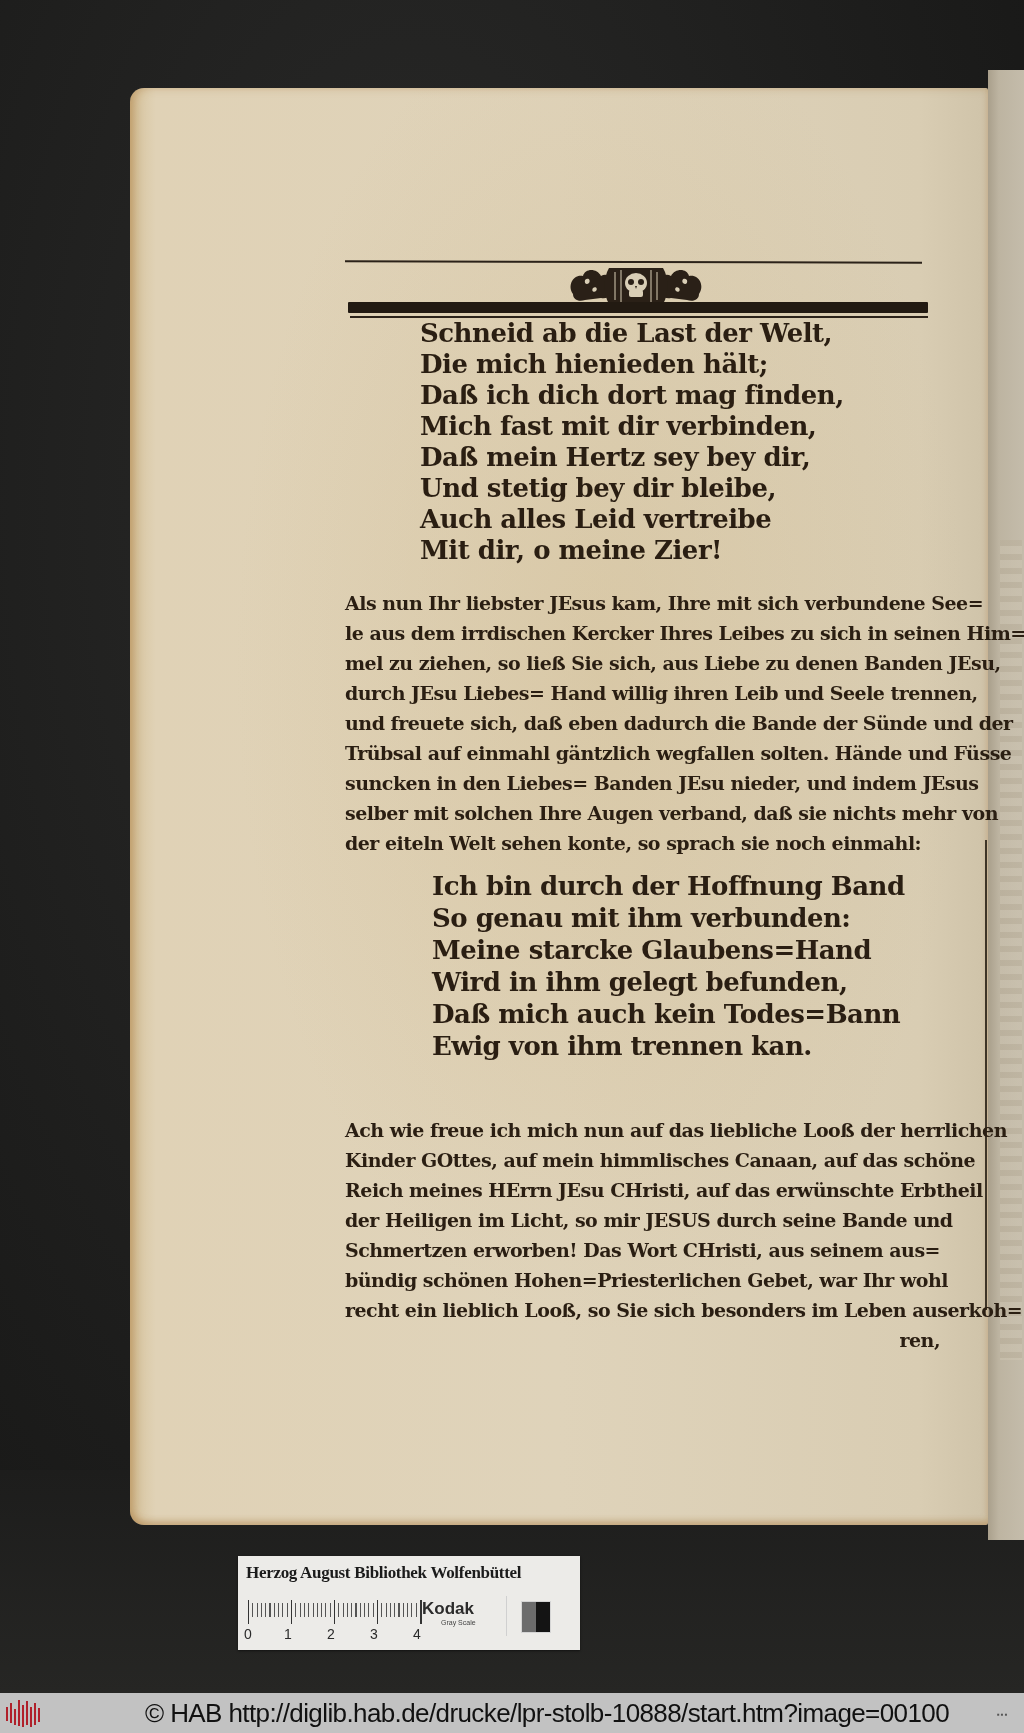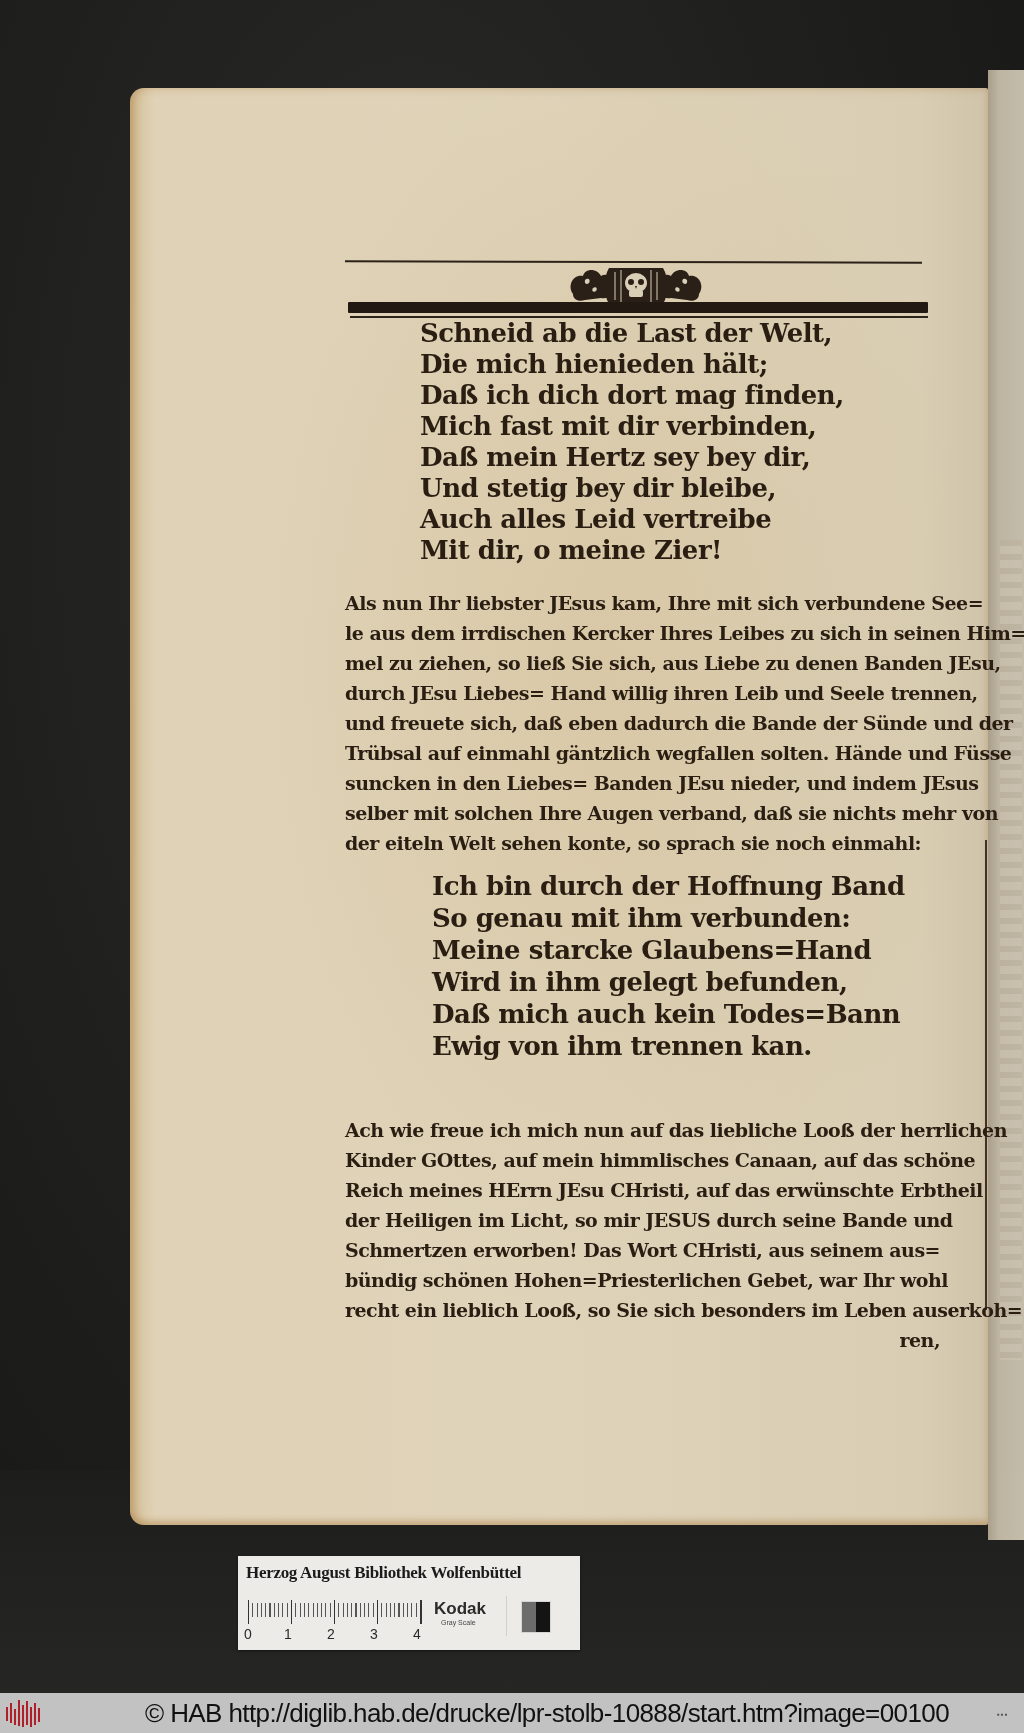--- a/index.html
+++ b/index.html
@@ -88,21 +88,21 @@
   .ruler-major {
     position: absolute; left: 10px; top: 44px; width: 174px; height: 24px;
     background: repeating-linear-gradient(90deg, #333 0 1.5px, transparent 1.5px 43px);
   }
   .ruler-nums {
     position: absolute; left: 6px; top: 70px; width: 190px; height: 18px;
     font-family: "Liberation Sans", sans-serif; font-size: 14px; color: #2a2a2a;
   }
   .ruler-nums span { position: absolute; top: 0; }
   .kodak {
-    position: absolute; left: 196px; top: 43px;
+    position: absolute; left: 184px; top: 43px;
     font-family: "Liberation Sans", sans-serif; font-weight: bold; font-size: 17px; color: #2b2b2b;
   }
   .kodak-sub {
     position: absolute; left: 203px; top: 63px;
     font-family: "Liberation Sans", sans-serif; font-size: 7px; color: #444;
   }
   .gray-scale {
     position: absolute; left: 283px; top: 45px; width: 28px; height: 30px;
     background: linear-gradient(90deg, #6c6c6c 0 50%, #141414 50% 100%);
     border: 1px solid #d5d5d5;

